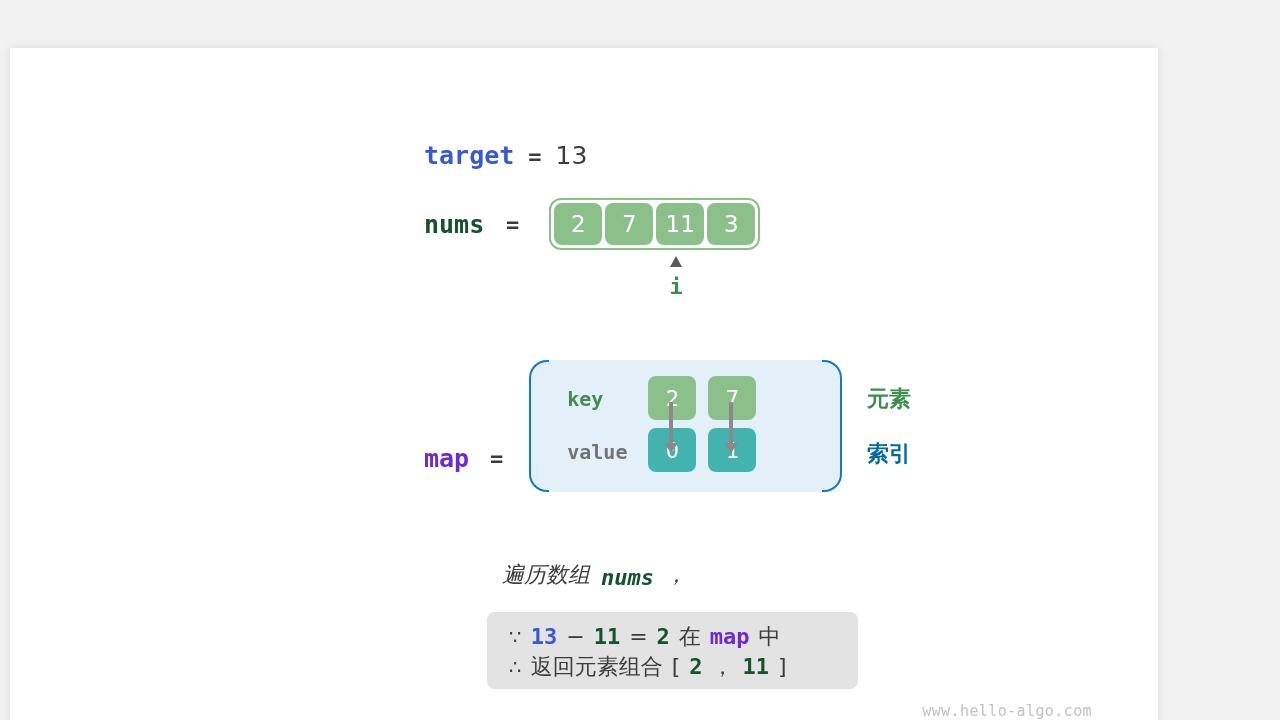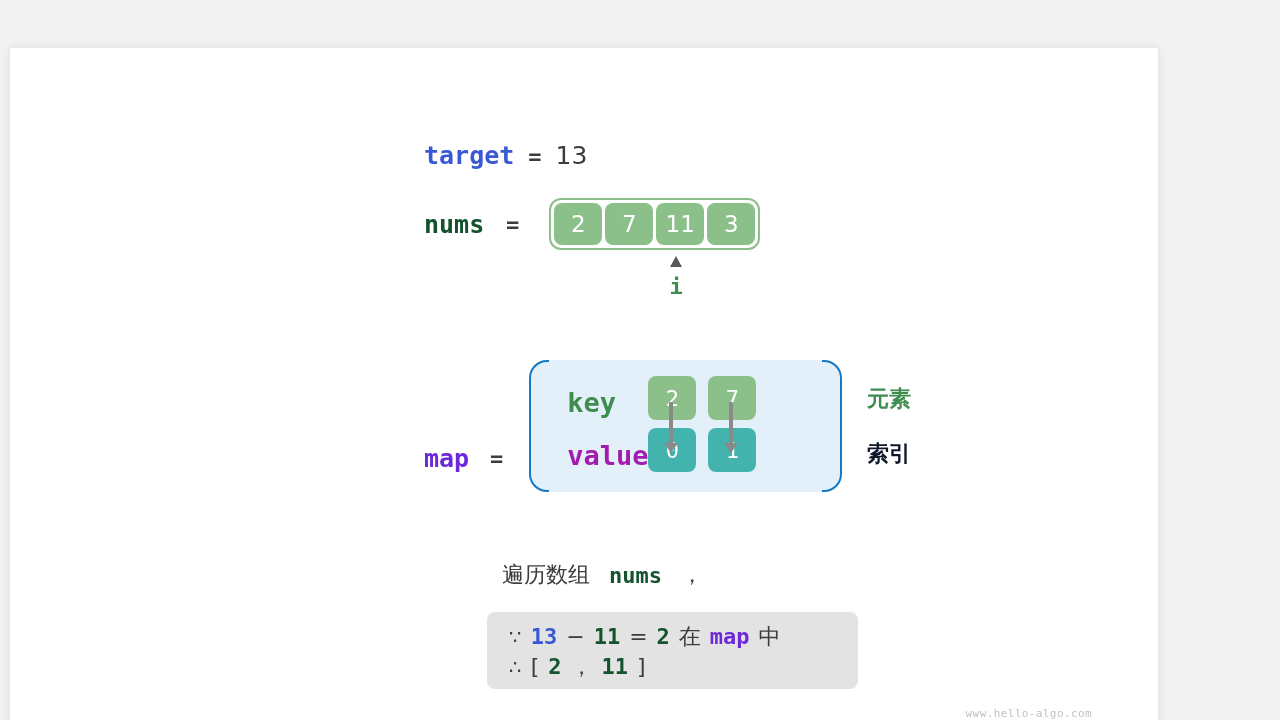--- a/index.html
+++ b/index.html
@@ -175,26 +175,26 @@
     border-top-right-radius: 18px;
     border-bottom-right-radius: 18px;
   }
   .map-inner {
     position: absolute;
     inset: 0;
   }
   .rowlabel {
     position: absolute;
     left: 36px;
-    font-size: 27px;
+    font-size: 20px;
     font-family: "DejaVu Sans Mono", monospace;
     font-weight: bold;
   }
   .rowlabel.key   { top: 25px;  color: #3f8c4f; }
-  .rowlabel.value { top: 78px;  color: #a21caf; }
+  .rowlabel.value { top: 78px;  color: #737373; }
 
   .kv-col {
     position: absolute;
     top: 14px;
     width: 48px;
   }
   .kv-col.c0 { left: 117px; }
   .kv-col.c1 { left: 177px; }
   .kv-cell {
     width: 48px;
@@ -232,32 +232,33 @@
 
   .map-side {
     position: absolute;
     left: 857px;
     top: 336px;
     font-family: Liberation Sans, sans-serif;
     font-weight: bold;
     font-size: 22px;
   }
   .map-side .s1 { color: #3f8c4f; display: block; }
-  .map-side .s2 { color: #0f172a; display: block; margin-top: 25px; }
+  .map-side .s2 { color: #0369a1; display: block; margin-top: 25px; }
 
   
   .caption {
     position: absolute;
     left: 492px;
     top: 512px;
     font-size: 22px;
     color: #3c3c3c;
     display: flex;
-    align-items: center;
-    gap: 19px;
+    align-items: flex-end;
+    gap: 11px;
+    font-style: italic;
   }
   .caption .code { font-size: 22px; }
 
   .note-box {
     position: absolute;
     left: 477px;
     top: 564px;
     width: 371px;
     height: 77px;
     background: #e3e3e3;
@@ -277,21 +278,21 @@
   .note-line .sym { color: #3c3c3c; font-size: 20px; }
   .note-line .num { font-family: "DejaVu Sans Mono", monospace; font-weight: bold; }
   .note-line .op  { color: #3c3c3c; }
   .note-line .cjk { color: #3c3c3c; }
 
   .footer {
     position: absolute;
     right: 66px;
     bottom: 32px;
     font-family: "DejaVu Sans Mono", monospace;
-    font-size: 11px;
+    font-size: 15px;
     color: #c2c2c2;
     letter-spacing: 0.4px;
   }
 </style>
 </head>
 <body>
 
 <div class="canvas">
   <div class="card">
 
@@ -358,20 +359,21 @@
         <span class="op">−</span>
         <span class="num green">11</span>
         <span class="op">=</span>
         <span class="num green">2</span>
         <span class="cjk">在</span>
         <span class="mono blue-map">map</span>
         <span class="cjk">中</span>
       </div>
       <div class="note-line">
         <span class="sym">∴</span>
+        <span class="cjk">返回元素组合</span>
         <span class="op">[</span>
         <span class="num green">2</span>
         <span class="op">，</span>
         <span class="num green">11</span>
         <span class="op">]</span>
       </div>
     </div>
 
     <div class="footer">www.hello-algo.com</div>
   </div>

